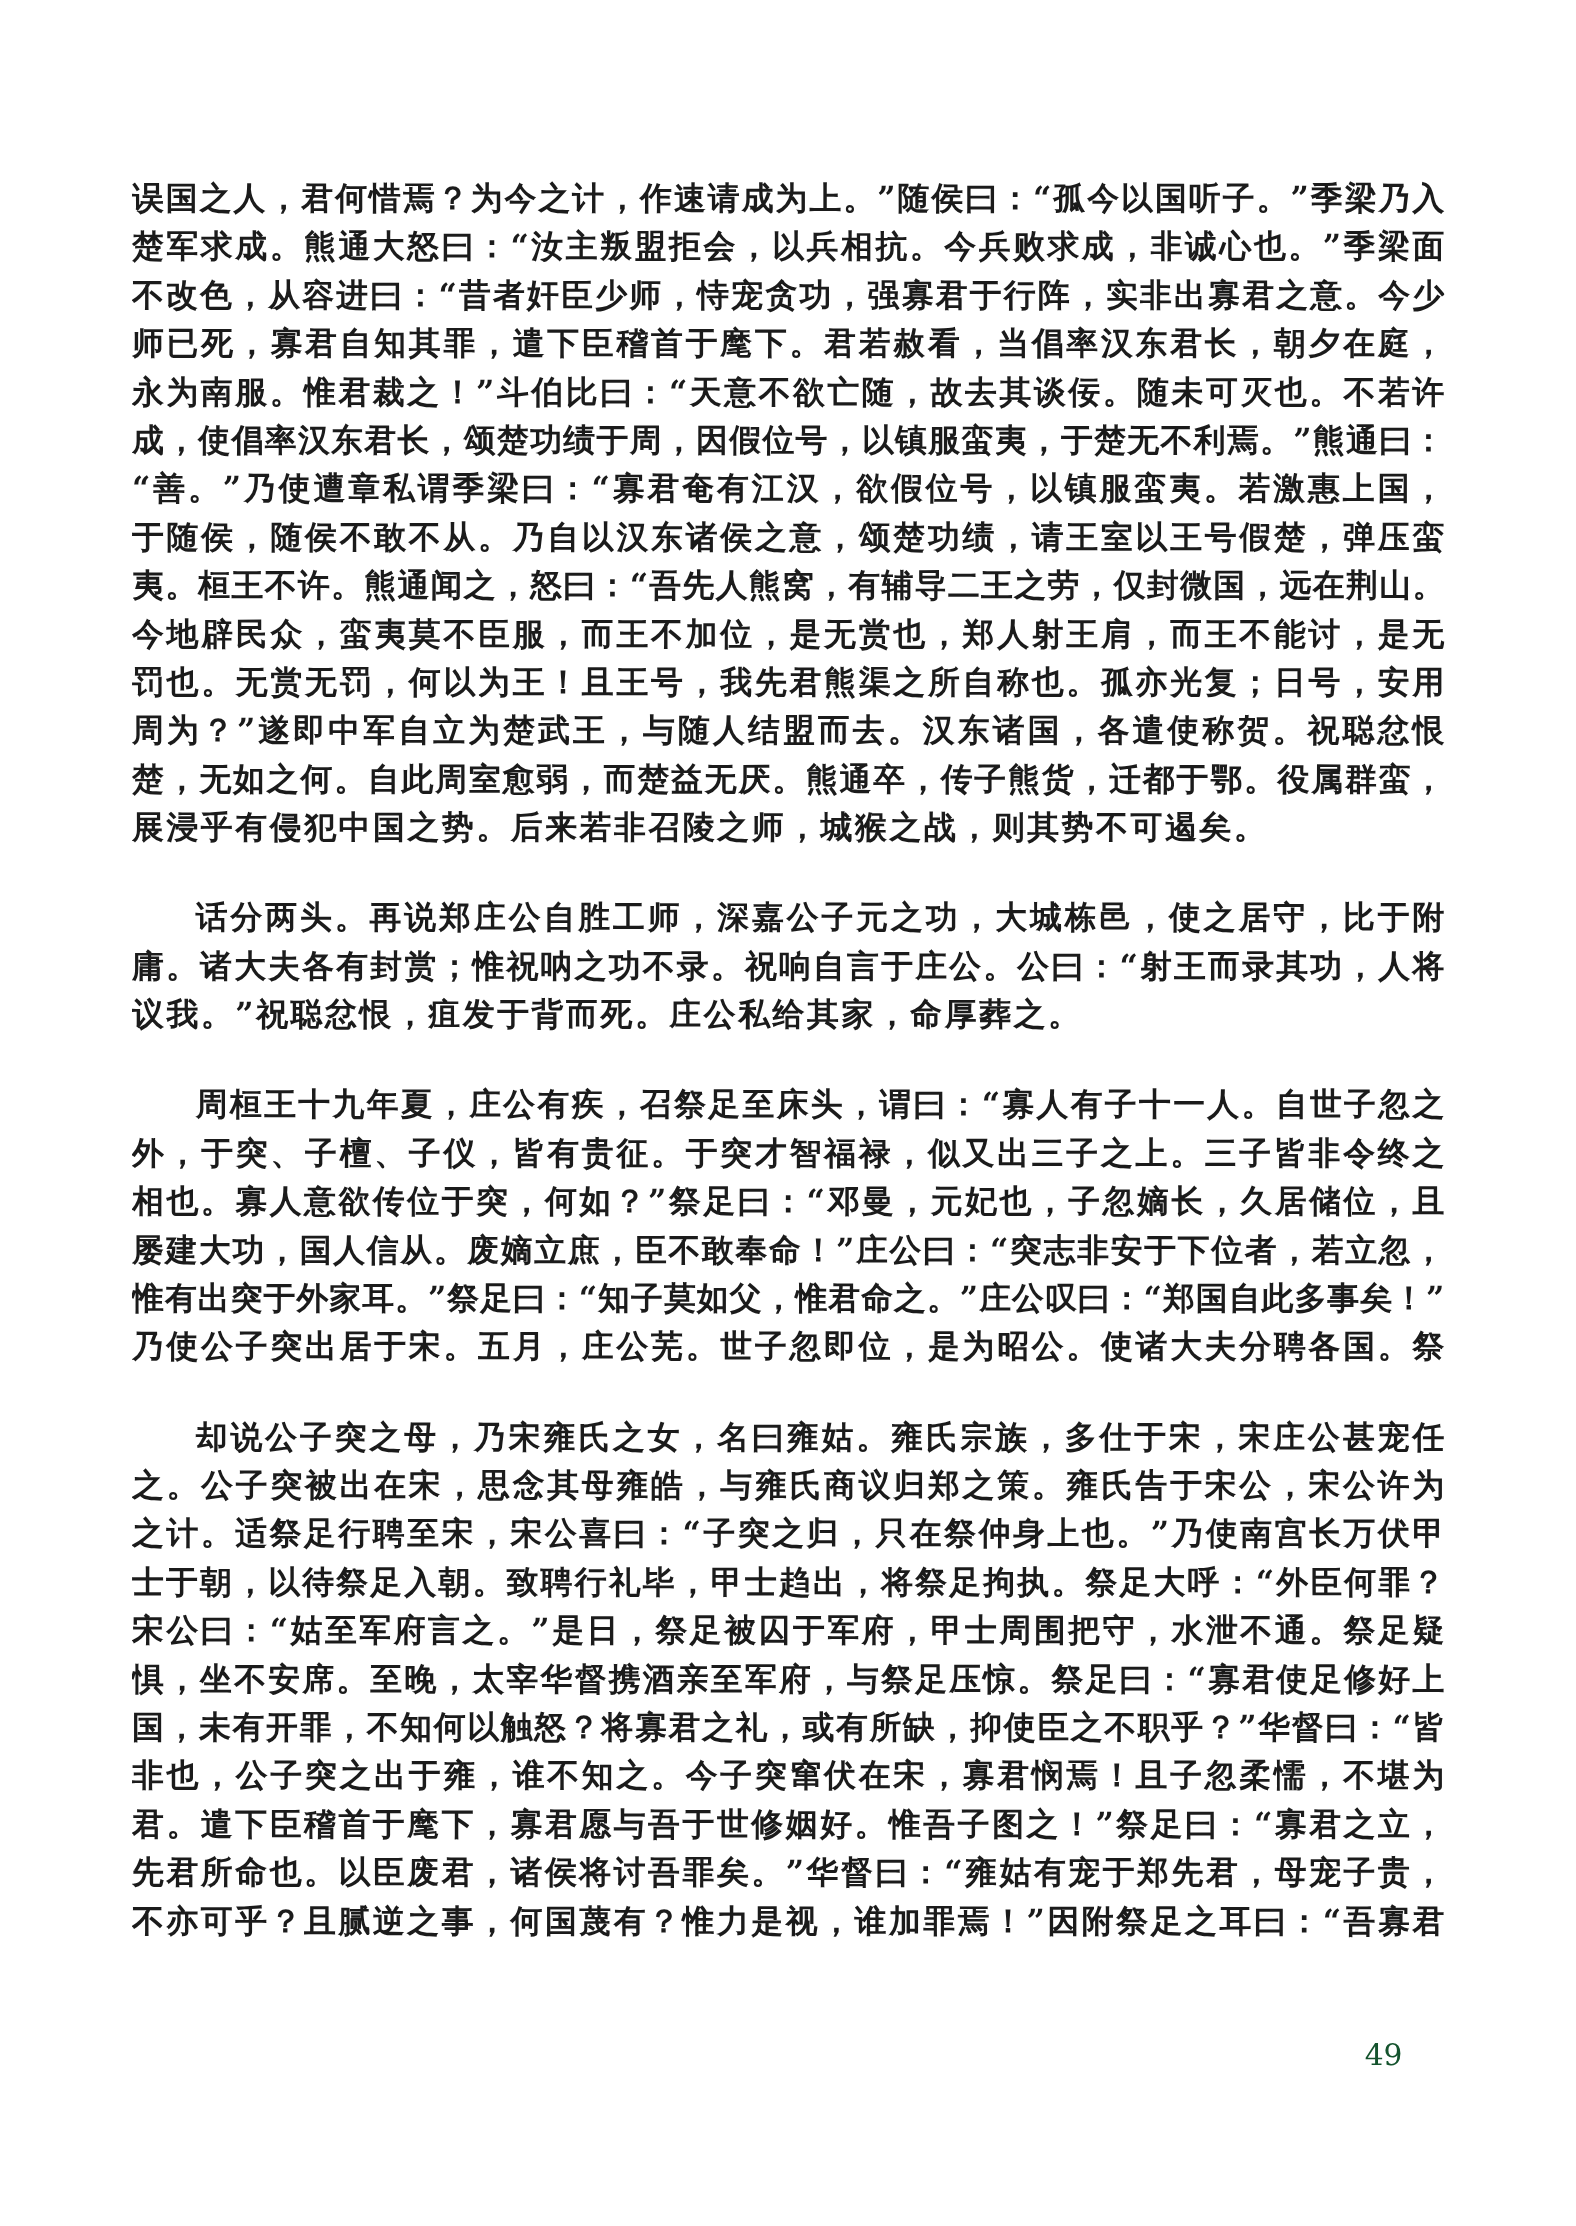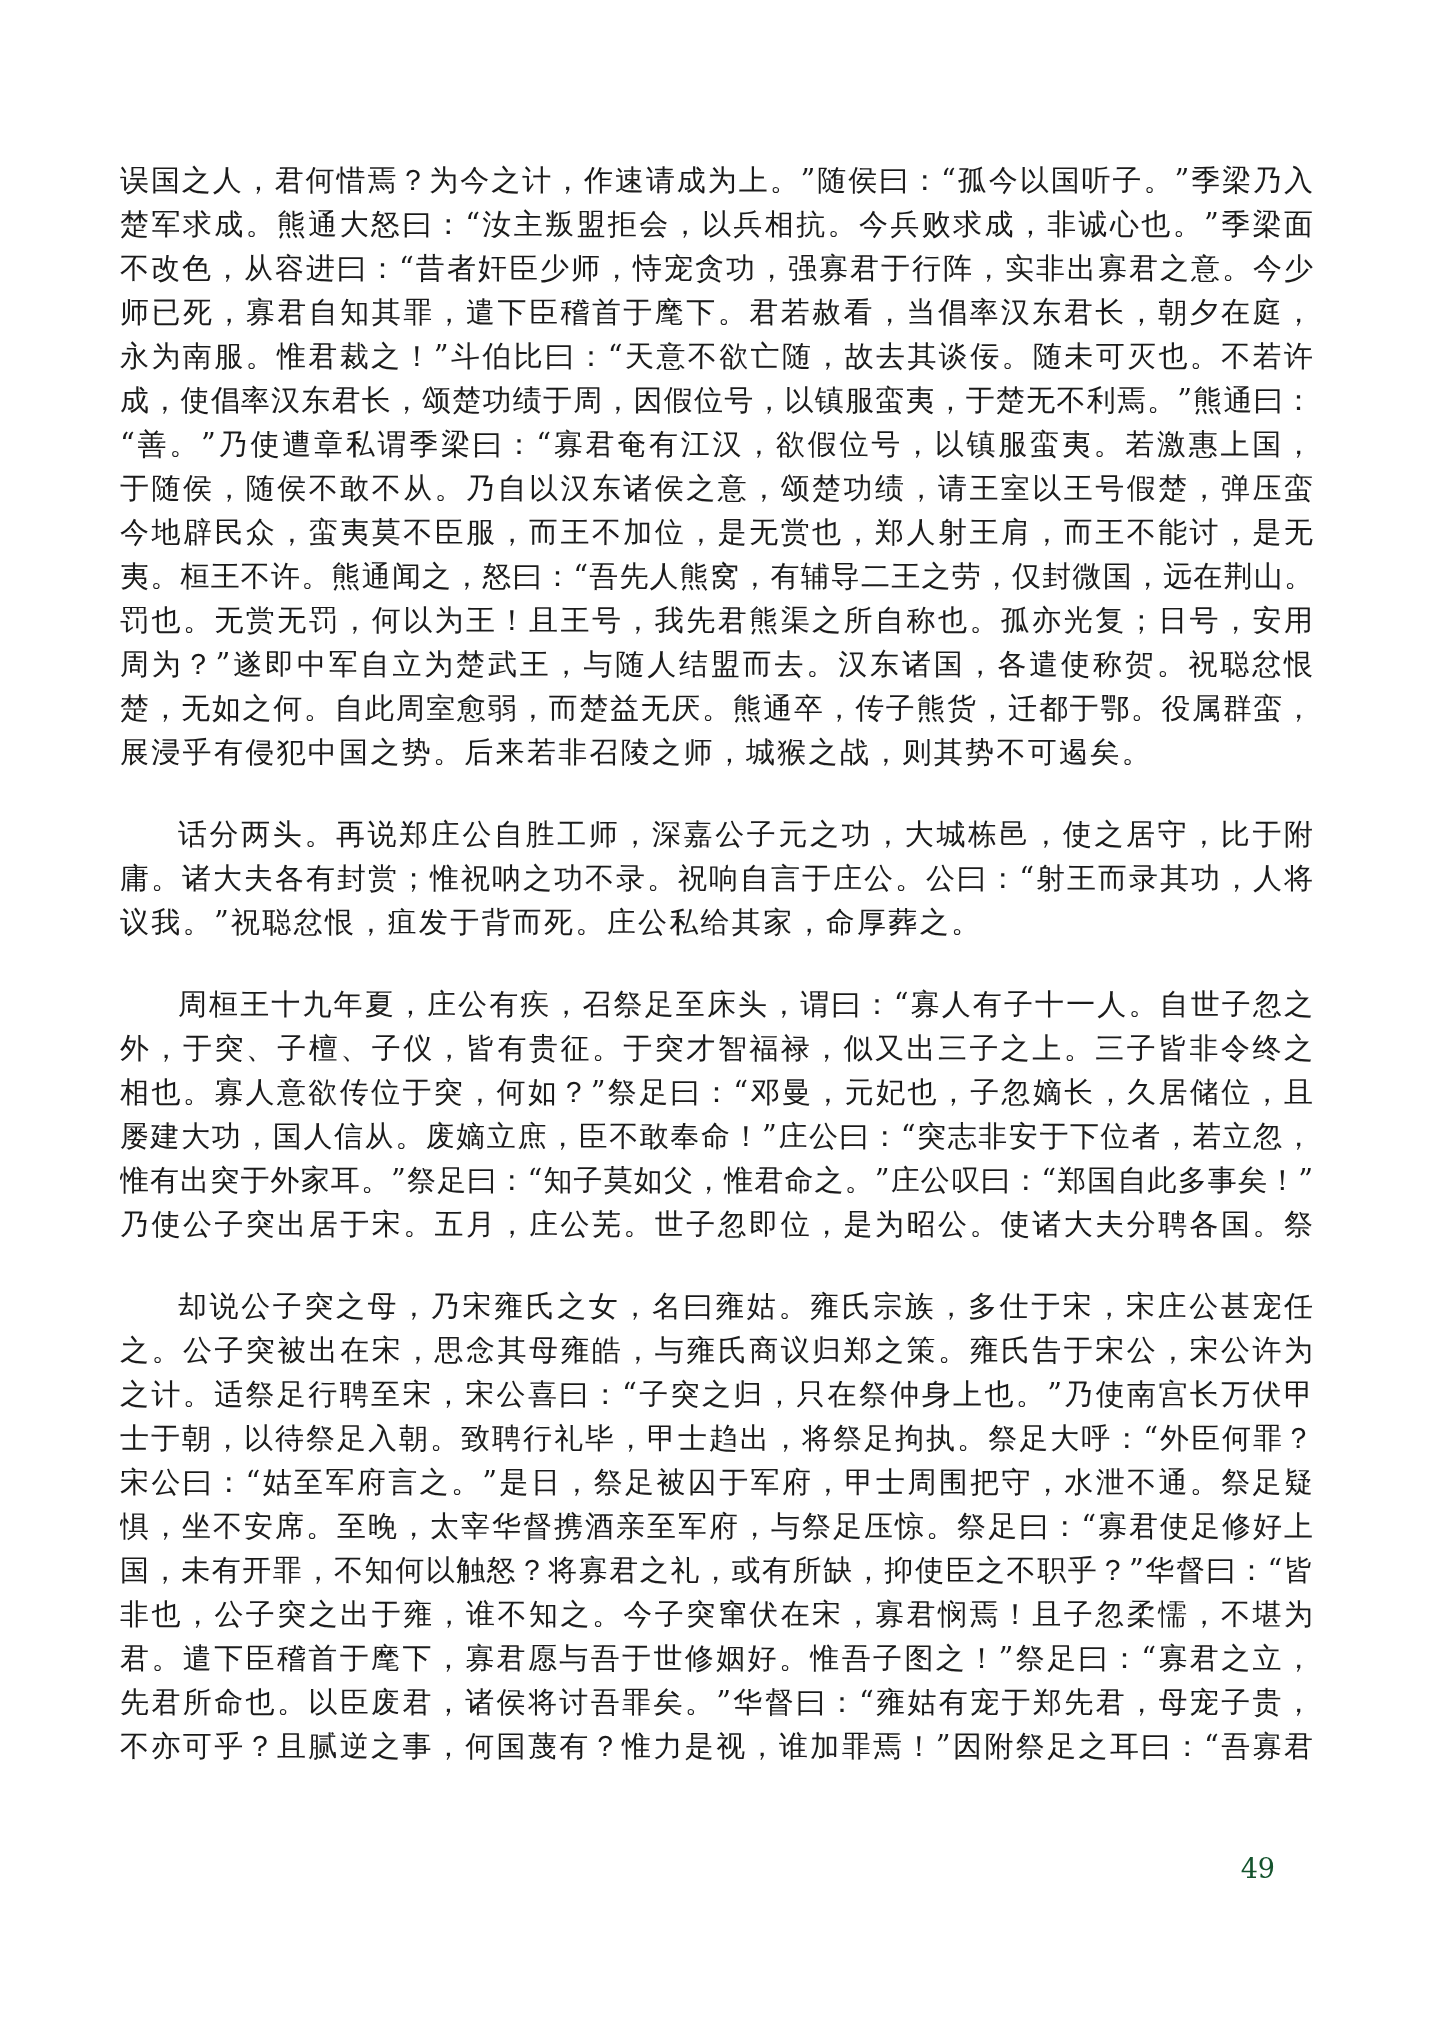--- a/index.html
+++ b/index.html
@@ -18,20 +18,21 @@
     overflow: hidden;
   }
   .body-text {
     position: absolute;
     left: 120px;
     top: 158px;
     width: 1193px;
   }
   .para {
     margin: 0 0 38px 0;
+    font-weight: bold;
   }
   .para:last-child {
     margin-bottom: 0;
   }
   .line {
     font-size: 29px;
     line-height: 44px;
     height: 44px;
     overflow: hidden;
     text-align: justify;
@@ -61,22 +62,22 @@
   <div class="body-text">
       <div class="para">
         <div class="line">误国之人，君何惜焉？为今之计，作速请成为上。”随侯曰：“孤今以国听子。”季梁乃入</div>
         <div class="line">楚军求成。熊通大怒曰：“汝主叛盟拒会，以兵相抗。今兵败求成，非诚心也。”季梁面</div>
         <div class="line">不改色，从容进曰：“昔者奸臣少师，恃宠贪功，强寡君于行阵，实非出寡君之意。今少</div>
         <div class="line">师已死，寡君自知其罪，遣下臣稽首于麾下。君若赦看，当倡率汉东君长，朝夕在庭，</div>
         <div class="line">永为南服。惟君裁之！”斗伯比曰：“天意不欲亡随，故去其谈佞。随未可灭也。不若许</div>
         <div class="line">成，使倡率汉东君长，颂楚功绩于周，因假位号，以镇服蛮夷，于楚无不利焉。”熊通曰：</div>
         <div class="line">“善。”乃使遭章私谓季梁曰：“寡君奄有江汉，欲假位号，以镇服蛮夷。若激惠上国，</div>
         <div class="line">于随侯，随侯不敢不从。乃自以汉东诸侯之意，颂楚功绩，请王室以王号假楚，弹压蛮</div>
+        <div class="line">夷。桓王不许。熊通闻之，怒曰：“吾先人熊窝，有辅导二王之劳，仅封微国，远在荆山。</div>
         <div class="line">今地辟民众，蛮夷莫不臣服，而王不加位，是无赏也，郑人射王肩，而王不能讨，是无</div>
-        <div class="line">夷。桓王不许。熊通闻之，怒曰：“吾先人熊窝，有辅导二王之劳，仅封微国，远在荆山。</div>
         <div class="line">罚也。无赏无罚，何以为王！且王号，我先君熊渠之所自称也。孤亦光复；日号，安用</div>
         <div class="line">周为？”遂即中军自立为楚武王，与随人结盟而去。汉东诸国，各遣使称贺。祝聪忿恨</div>
         <div class="line">楚，无如之何。自此周室愈弱，而楚益无厌。熊通卒，传子熊货，迁都于鄂。役属群蛮，</div>
         <div class="line endline">展浸乎有侵犯中国之势。后来若非召陵之师，城猴之战，则其势不可遏矣。</div>
       </div>
       <div class="para">
         <div class="line indent">话分两头。再说郑庄公自胜工师，深嘉公子元之功，大城栋邑，使之居守，比于附</div>
         <div class="line">庸。诸大夫各有封赏；惟祝呐之功不录。祝响自言于庄公。公曰：“射王而录其功，人将</div>
         <div class="line endline">议我。”祝聪忿恨，疽发于背而死。庄公私给其家，命厚葬之。</div>
       </div>

